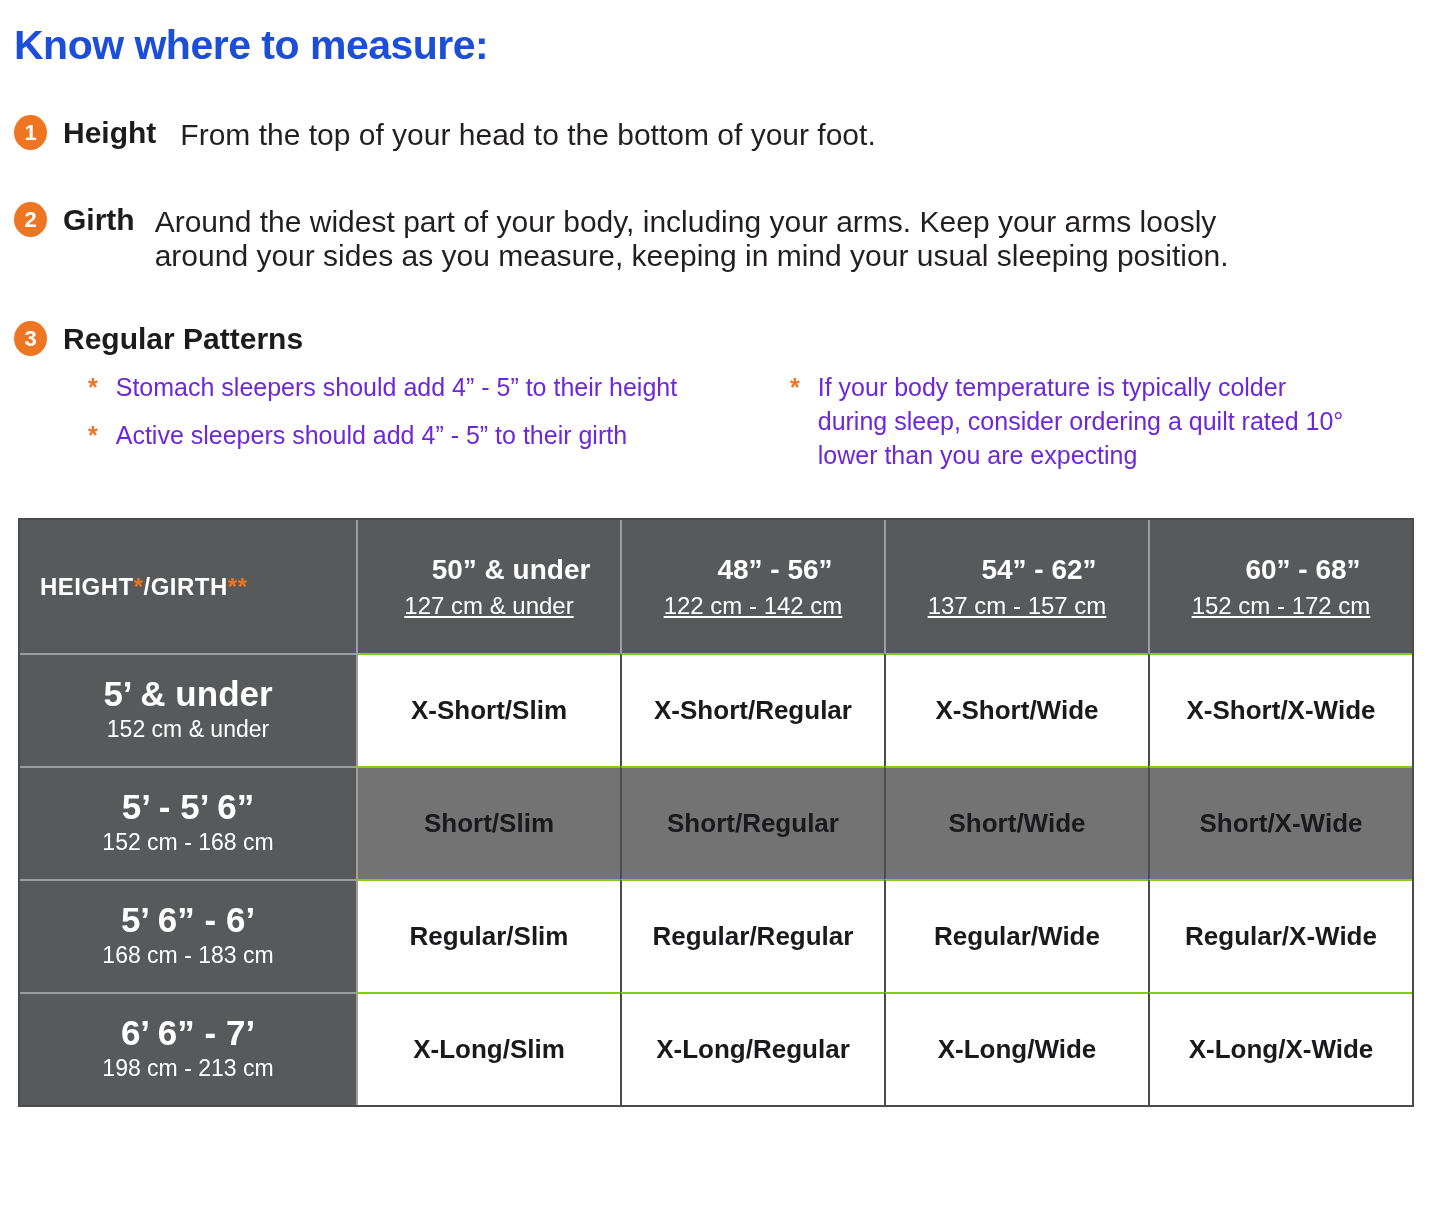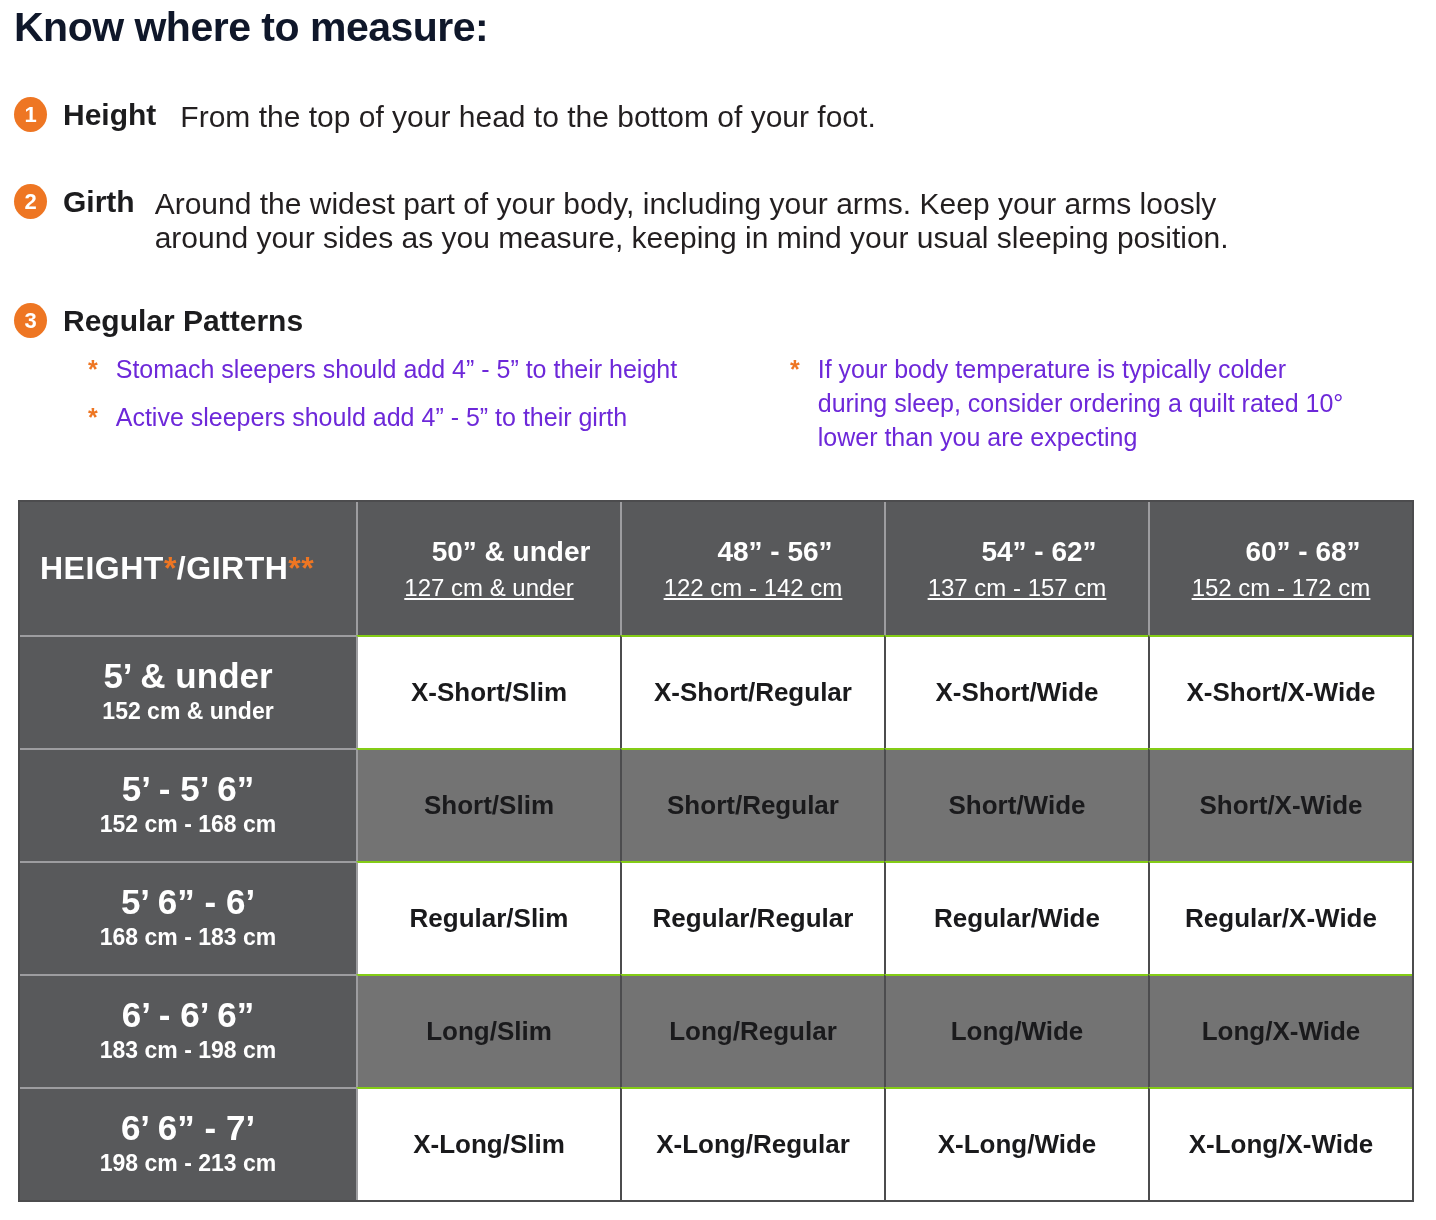--- a/index.html
+++ b/index.html
@@ -8,22 +8,22 @@
     background: #ffffff;
     font-family: "Liberation Sans", sans-serif;
     color: #231f20;
   }
   .page { width: 1436px; height: 1220px; position: relative; overflow: hidden; }
 
   .page-title {
     font-size: 41px;
     font-weight: bold;
     letter-spacing: -0.5px;
-    color: #0f172a;
-    padding: 4px 0 0 14px;
+    color: #1d4ed8;
+    padding: 22px 0 0 14px;
   }
 
   
   .step {
     display: flex;
     align-items: flex-start;
     padding-left: 14px;
   }
   .step-1 { margin-top: 48px; }
   .step-2 { margin-top: 52px; }
@@ -118,30 +118,30 @@
     color: #1a1a1c;
     height: 113px;
     border-left: 2px solid #4c4c4e;
     border-top: 2px solid #84cc16;
   }
   .size-chart tr.shade td { background: #737373; }
 
   .corner-cell {
     text-align: left !important;
     padding-left: 20px;
-    font-size: 32px;
+    font-size: 24px;
     letter-spacing: 0.5px;
     white-space: nowrap;
   }
   .orange { color: #ee7623; }
 
   .col-main { font-size: 28px; font-weight: bold; line-height: 34px; margin-left: 44px; }
   .col-sub  { font-size: 24px; font-weight: normal; line-height: 30px; margin-top: 4px; text-decoration: underline; }
   .row-main { font-size: 35px; font-weight: bold; line-height: 33px; }
-  .row-sub  { font-size: 23px; font-weight: bold; line-height: 29px; margin-top: 5px; }
+  .row-sub  { font-size: 23px; font-weight: normal; line-height: 29px; margin-top: 5px; }
 </style>
 </head>
 <body>
 
 <div class="page">
 
   <h1 class="page-title">Know where to measure:</h1>
 
   <div class="step step-1">
     <span class="step-num" style="background: rgb(238, 118, 35);">1</span>
@@ -234,30 +234,20 @@
       <tr>
         <th>
           <div class="row-main">5’ 6” - 6’</div>
           <div class="row-sub">168 cm - 183 cm</div>
         </th>
         <td>Regular/Slim</td>
         <td>Regular/Regular</td>
         <td>Regular/Wide</td>
         <td>Regular/X-Wide</td>
       </tr>
-      <tr class="shade">
-        <th>
-          <div class="row-main">6’ - 6’ 6”</div>
-          <div class="row-sub">183 cm - 198 cm</div>
-        </th>
-        <td>Long/Slim</td>
-        <td>Long/Regular</td>
-        <td>Long/Wide</td>
-        <td>Long/X-Wide</td>
-      </tr>
       <tr>
         <th>
           <div class="row-main">6’ 6” - 7’</div>
           <div class="row-sub">198 cm - 213 cm</div>
         </th>
         <td>X-Long/Slim</td>
         <td>X-Long/Regular</td>
         <td>X-Long/Wide</td>
         <td>X-Long/X-Wide</td>
       </tr>

